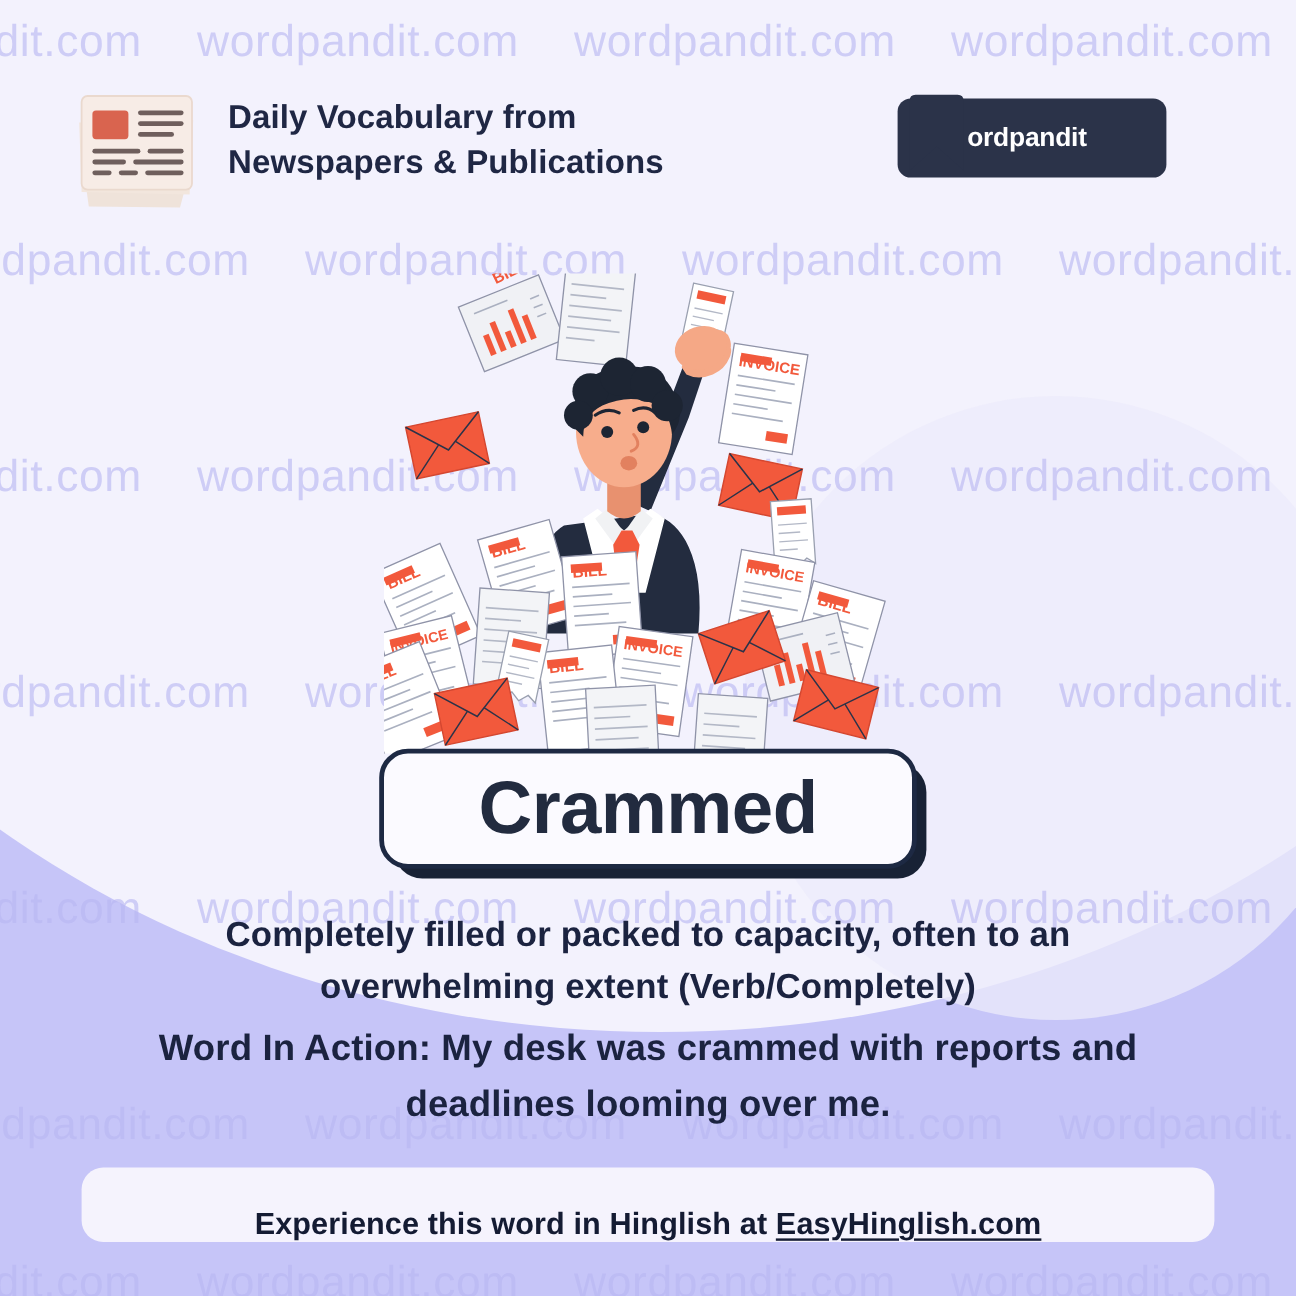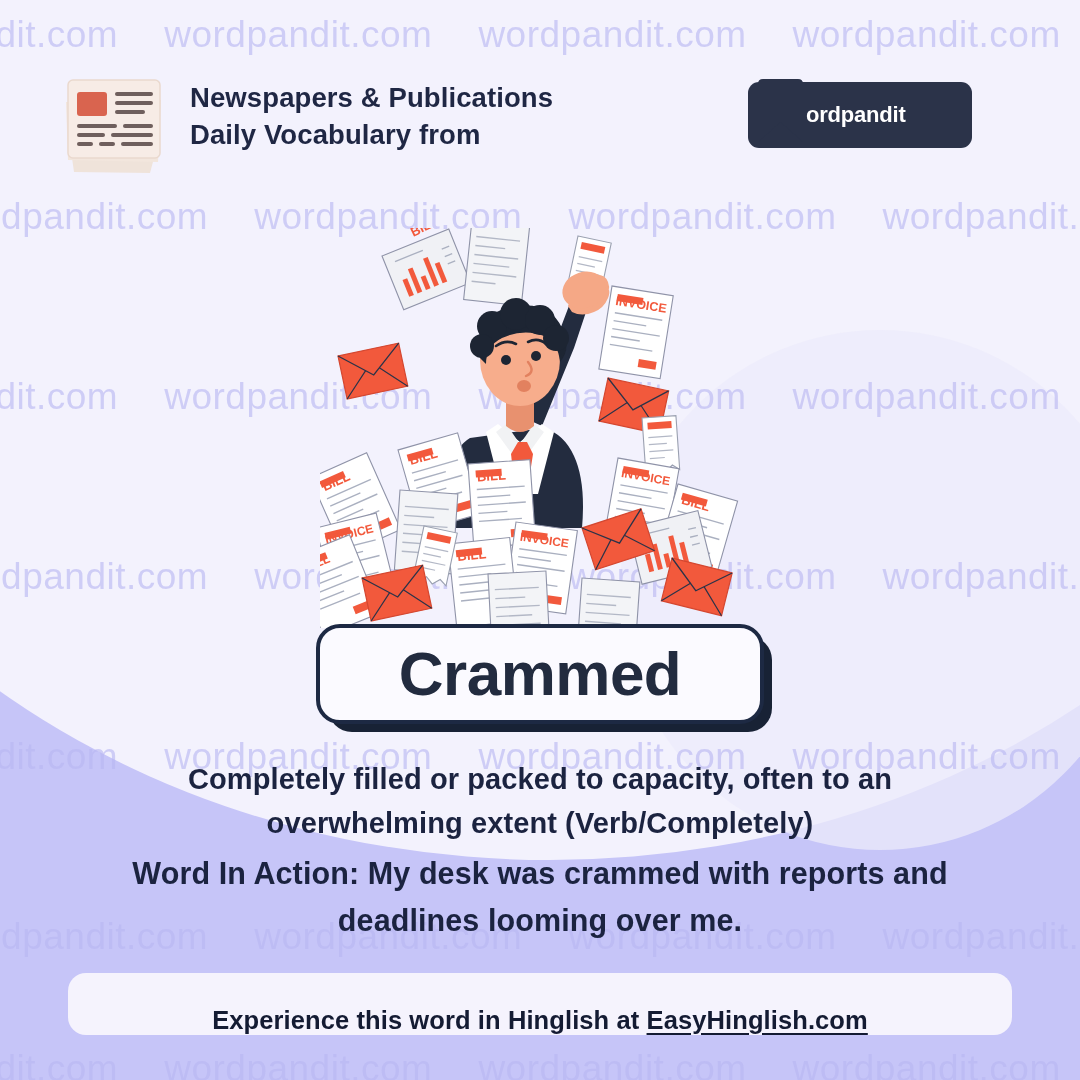--- a/index.html
+++ b/index.html
@@ -199,22 +199,22 @@
           <rect x="19" y="61" width="28" height="4" rx="2"></rect>
           <rect x="53" y="61" width="42" height="4" rx="2"></rect>
           <rect x="19" y="70" width="16" height="4" rx="2"></rect>
           <rect x="41" y="70" width="16" height="4" rx="2"></rect>
           <rect x="63" y="70" width="32" height="4" rx="2"></rect>
         </g>
       </svg>
     </div>
 
     <div class="header-title">
+      <div>Daily Vocabulary from</div>
       <div>Newspapers &amp; Publications</div>
-      <div>Daily Vocabulary from</div>
     </div>
 
     <div class="brand-logo">
       <div class="brand-box"></div>
       <div class="brand-bookmark">
         <svg viewBox="0 0 52 74" xmlns="http://www.w3.org/2000/svg">
           <path d="M6 6 Q6 1 11 1 L46 1 Q51 1 51 6 L51 64 L28.5 44 L6 64 Z" fill="#2b3349"></path>
         </svg>
       </div>
       <div class="brand-text">ordpandit</div>

